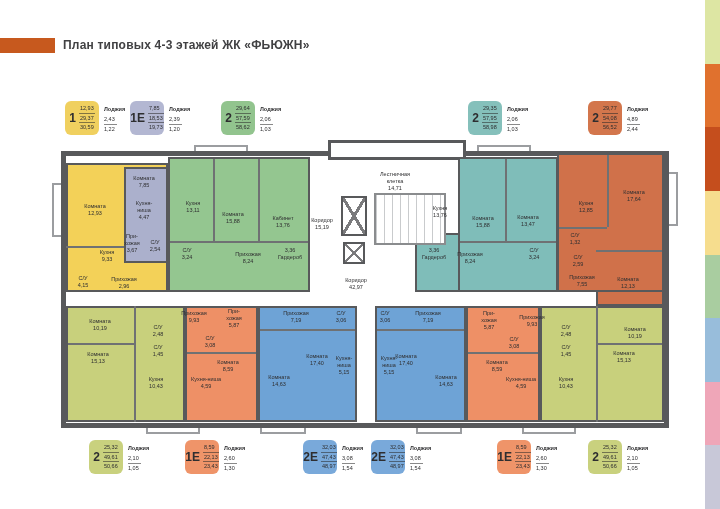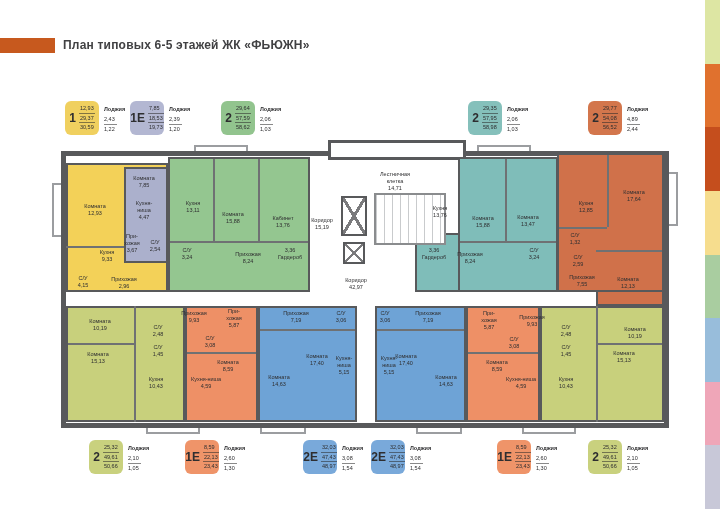--- a/index.html
+++ b/index.html
@@ -35,21 +35,21 @@
   .stairs{position:absolute;border:2px solid #8a8c8e;box-sizing:border-box;z-index:2;
     background:repeating-linear-gradient(90deg,#c9cbcd 0 1.5px,#ffffff 1.5px 8px);}
   .block{position:absolute;background:#fff;border:3px solid #58595b;box-sizing:border-box;z-index:1;}
   .rl{position:absolute;transform:translate(-50%,-50%);font-size:5.5px;line-height:1.3;
     text-align:center;white-space:pre-line;color:#2f2f31;z-index:3;}
 </style>
 </head>
 <body>
 
 <div id="accent-bar"></div>
-<div id="page-title">План типовых 6-5 этажей ЖК «ФЬЮЖН»</div>
+<div id="page-title">План типовых 4-3 этажей ЖК «ФЬЮЖН»</div>
 
 <div id="strip">
   <div style="background: rgb(221, 230, 163);"></div>
   <div style="background: rgb(224, 113, 46);"></div>
   <div style="background: rgb(197, 78, 29);"></div>
   <div style="background: rgb(246, 221, 142);"></div>
   <div style="background: rgb(169, 205, 160);"></div>
   <div style="background: rgb(152, 189, 219);"></div>
   <div style="background: rgb(239, 166, 184);"></div>
   <div style="background: rgb(200, 200, 216);"></div>

